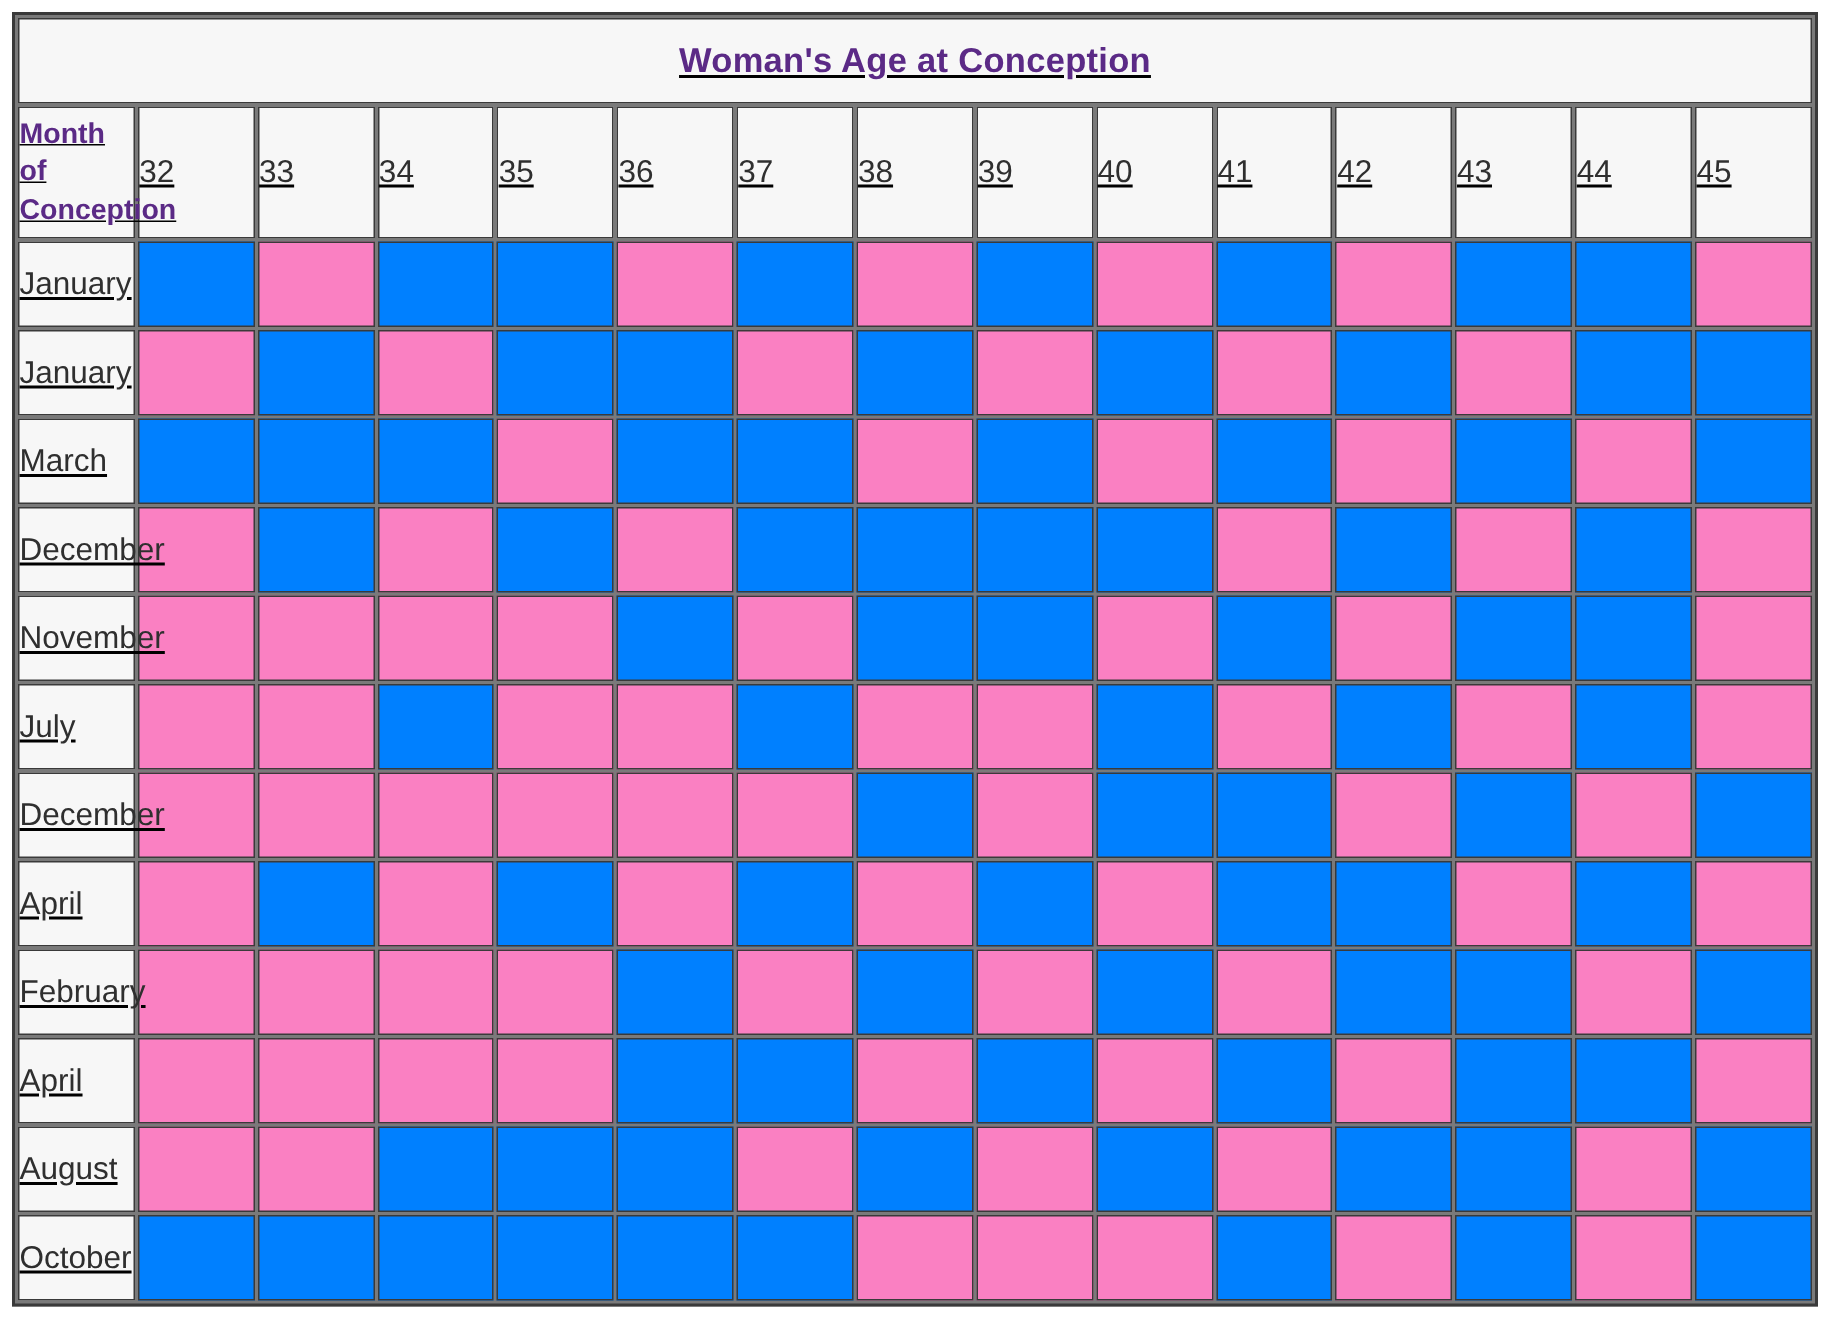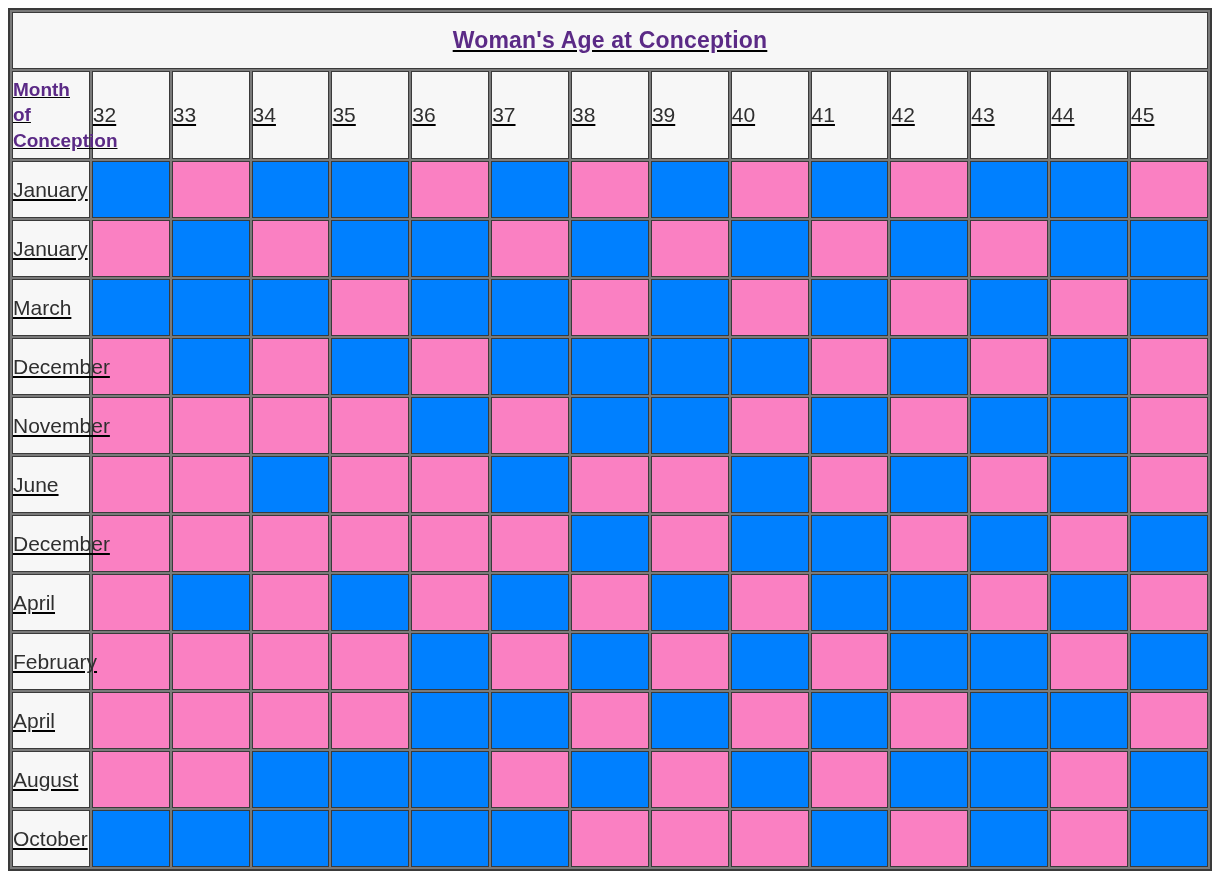--- a/index.html
+++ b/index.html
@@ -354,21 +354,21 @@
             <span class="vis-hidden">boy</span>
           </td>
           <td class="pred boy" style="background: rgb(0, 128, 255);">
             <span class="vis-hidden">boy</span>
           </td>
           <td class="pred girl" style="background: rgb(250, 128, 194);">
             <span class="vis-hidden">girl</span>
           </td>
         </tr>
         <tr>
-          <td class="month-cell">June</td>
+          <td class="month-cell">July</td>
           <td class="pred girl" style="background: rgb(250, 128, 194);">
             <span class="vis-hidden">girl</span>
           </td>
           <td class="pred girl" style="background: rgb(250, 128, 194);">
             <span class="vis-hidden">girl</span>
           </td>
           <td class="pred boy" style="background: rgb(0, 128, 255);">
             <span class="vis-hidden">boy</span>
           </td>
           <td class="pred girl" style="background: rgb(250, 128, 194);">

